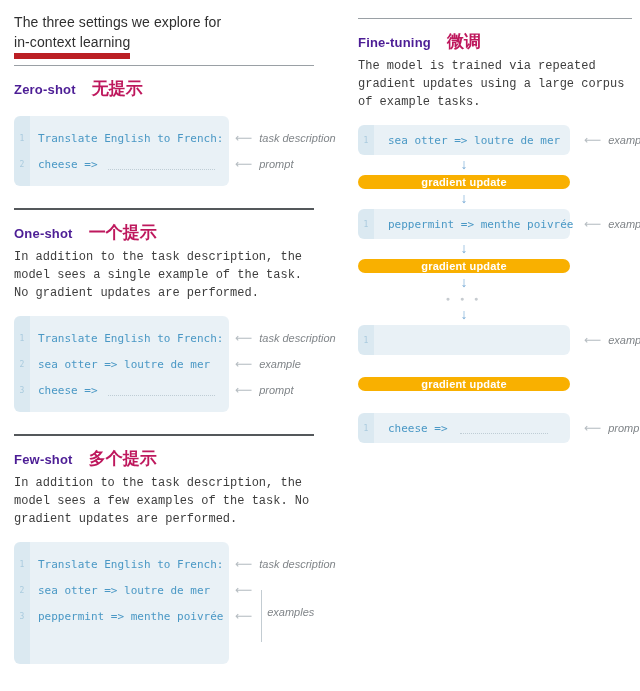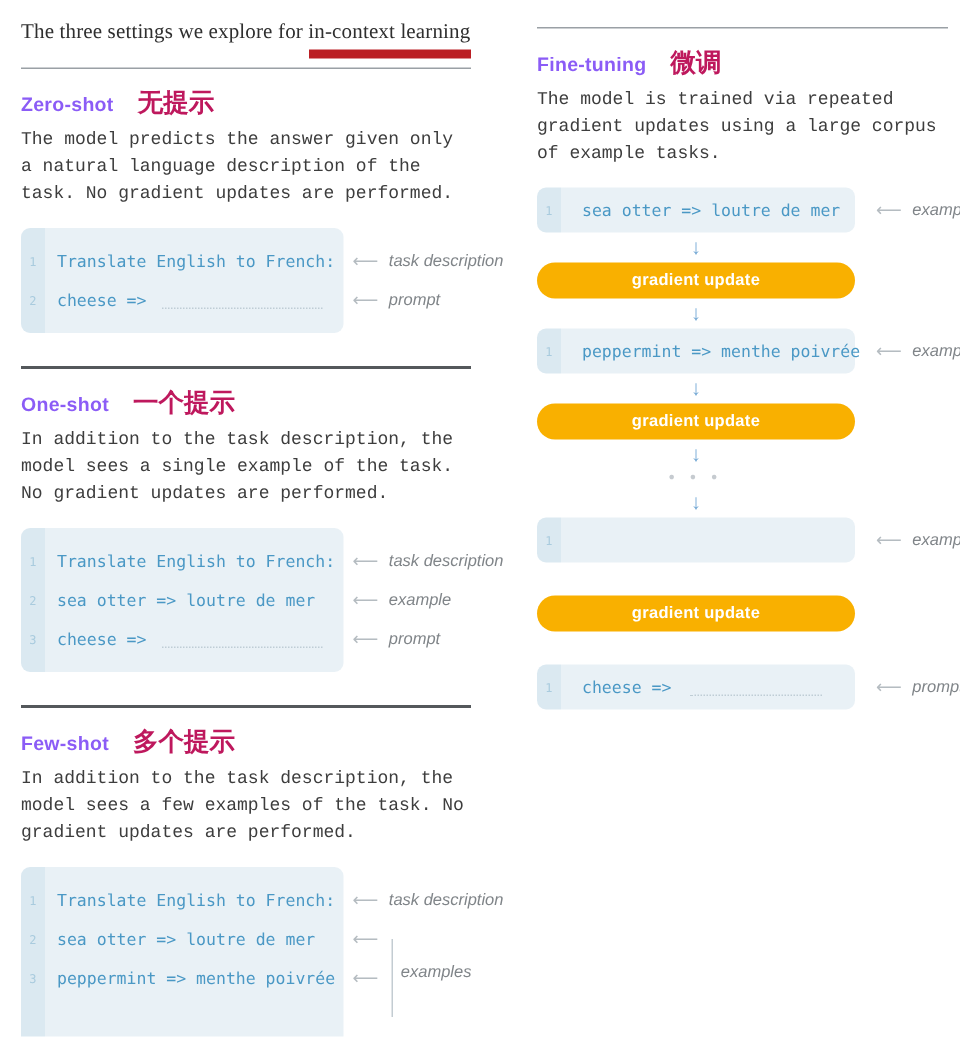--- a/index.html
+++ b/index.html
@@ -1,27 +1,27 @@
 <!DOCTYPE html>
 <html><head>
 <meta charset="utf-8">
 <style>
   html,body{margin:0;padding:0;background:#ffffff;}
   body{width:640px;height:691px;overflow:hidden;font-family:"Liberation Sans",sans-serif;-webkit-font-smoothing:antialiased;}
   .page{display:flex;box-sizing:border-box;padding:12px 8px 0 14px;}
   .col-left{width:300px;margin-right:44px;flex:0 0 auto;}
   .col-right{width:274px;flex:0 0 auto;}
 
-  .col-title{font-size:14px;color:#2f2f2f;letter-spacing:.1px;line-height:20px;font-family:Liberation Serif, serif;}
+  .col-title{font-size:14px;color:#2f2f2f;letter-spacing:.1px;line-height:20px;}
   .hl{display:inline-block;border-bottom:6px solid #bb1f24;padding-bottom:1px;}
   .rule-light{border:0;border-top:1px solid #9aa0a5;margin:6px 0 0 0;}
   .rule-dark{border:0;border-top:2px solid #54585b;margin:22px 0 0 0;}
 
   .sec-head{display:flex;align-items:center;margin:10px 0 2px 0;}
-  .sec-head .en{font-size:13px;font-weight:bold;color:#8b5cf6;letter-spacing:.2px;}
+  .sec-head .en{font-size:13px;font-weight:bold;color:#4c1d95;letter-spacing:.2px;}
   .sec-head .zh{font-size:17px;font-weight:bold;color:#be185d;margin-left:16px;line-height:26px;}
   .desc{font-size:12px;color:#3d3d3d;line-height:18px;margin:2px 0 0 0;width:300px;font-family:Liberation Mono, monospace;}
 
   .code-group{display:flex;margin-top:14px;}
   .code-box{width:215px;flex:0 0 auto;border-radius:6px;padding:9px 0;
     background:linear-gradient(to right,#dbe9f1 16px,#e9f1f6 16px);}
   .code-row{display:flex;align-items:center;height:26px;}
   .ln{width:16px;flex:0 0 auto;text-align:center;font-family:"DejaVu Sans Mono",monospace;font-size:8px;color:#a9cbde;}
   .code-text{font-family:"DejaVu Sans Mono",monospace;font-size:11px;color:#4a98c5;margin-left:8px;white-space:nowrap;}
   .dotted-fill{flex:1;height:10px;border-bottom:1px dotted #bfcdd5;margin:0 14px 0 10px;}
@@ -34,40 +34,39 @@
 
   
   .flow{margin-top:14px;}
   .flow-row{display:flex;align-items:center;}
   .fbox{width:212px;flex:0 0 auto;border-radius:6px;height:30px;display:flex;align-items:center;
     background:linear-gradient(to right,#dbe9f1 16px,#e9f1f6 16px);}
   .fbox .code-text{margin-left:14px;}
   .fbox .dotted-fill{margin:0 22px 0 12px;}
   .flabel{margin-left:14px;display:flex;align-items:center;}
   .arrow-down{width:212px;text-align:center;font-size:14px;color:#78abd6;height:16px;line-height:15px;margin:2px 0;}
-  .pill{width:212px;height:24px;border-radius:15px;background:#f9b000;color:#ffffff;
+  .pill{width:212px;height:14px;border-radius:15px;background:#f9b000;color:#ffffff;
     font-size:11px;font-weight:bold;display:flex;align-items:center;justify-content:center;letter-spacing:.2px;}
   .dots{width:212px;text-align:center;font-size:7px;letter-spacing:4px;color:#c6cbd0;height:12px;line-height:12px;}
   .gap-lg{margin-top:22px;}
 </style>
 </head>
 <body>
 
 <div class="page">
 
   <div class="col-left">
     <div class="col-title"><span>The three settings we explore for </span><span class="hl">in-context learning</span></div>
     <hr class="rule-light">
 
     <div>
       <div class="sec-head">
         <span class="en">Zero-shot</span>
         <span class="zh">无提示</span>
       </div>
-      <p class="desc">The model predicts the answer given only a natural language description of the task. No gradient updates are performed.</p>
       <div class="code-group">
         <div class="code-box">
           <div class="code-row">
             <span class="ln">1</span>
             <span class="code-text">Translate English to French:</span>
           </div>
           <div class="code-row">
             <span class="ln">2</span>
             <span class="code-text">cheese =&gt;</span>
             <span class="dotted-fill"></span>

